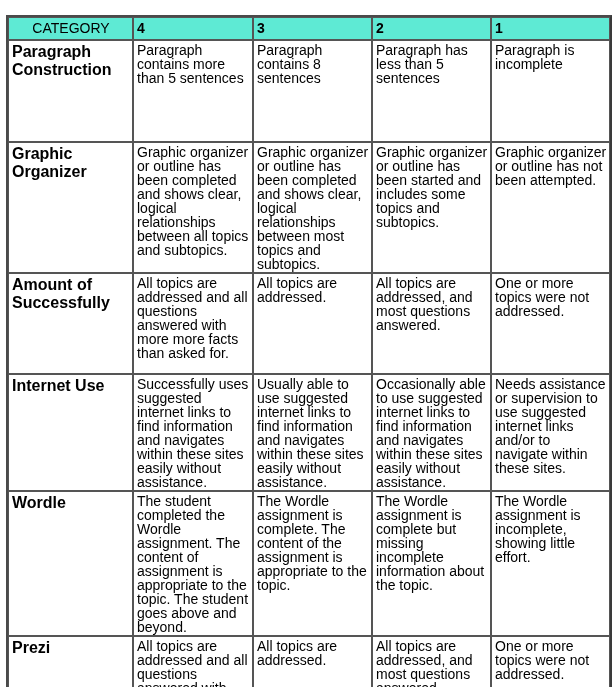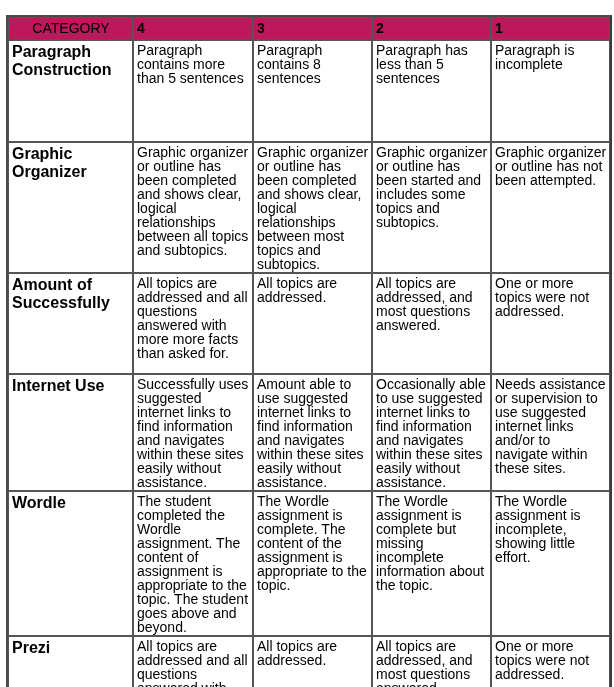--- a/index.html
+++ b/index.html
@@ -32,21 +32,21 @@
     border-top-width: 1px;
     vertical-align: top;
     text-align: left;
     padding: 1px 2px 1px 3px;
     font-size: 14px;
     line-height: 14px;
     font-weight: normal;
     overflow: hidden;
   }
   table.rubric tr.head th {
-    background: #be185d;
+    background: #5eead4;
     height: 19px;
     font-weight: bold;
     font-size: 14px;
     line-height: 18px;
     padding-top: 1px;
   }
   table.rubric tr.head th.cat {
     font-weight: normal;
     text-align: center;
     font-size: 14px;
@@ -112,21 +112,21 @@
       <td class="rowlabel">Amount of Successfully</td>
       <td class="desc">All topics are addressed and all questions answered with more more facts than asked for.</td>
       <td class="desc">All topics are addressed.</td>
       <td class="desc">All topics are addressed, and most questions answered.</td>
       <td class="desc">One or more topics were not addressed.</td>
     </tr>
 
     <tr class="r3">
       <td class="rowlabel">Internet Use</td>
       <td class="desc">Successfully uses suggested internet links to find information and navigates within these sites easily without assistance.</td>
-      <td class="desc">Amount able to use suggested internet links to find information and navigates within these sites easily without assistance.</td>
+      <td class="desc">Usually able to use suggested internet links to find information and navigates within these sites easily without assistance.</td>
       <td class="desc">Occasionally able to use suggested internet links to find information and navigates within these sites easily without assistance.</td>
       <td class="desc">Needs assistance or supervision to use suggested internet links and/or to navigate within these sites.</td>
     </tr>
 
     <tr class="r4">
       <td class="rowlabel">Wordle</td>
       <td class="desc">The student completed the Wordle assignment. The content of assignment is appropriate to the topic. The student goes above and beyond.</td>
       <td class="desc">The Wordle assignment is complete. The content of the assignment is appropriate to the topic.</td>
       <td class="desc">The Wordle assignment is complete but missing incomplete information about the topic.</td>
       <td class="desc">The Wordle assignment is incomplete, showing little effort.</td>

